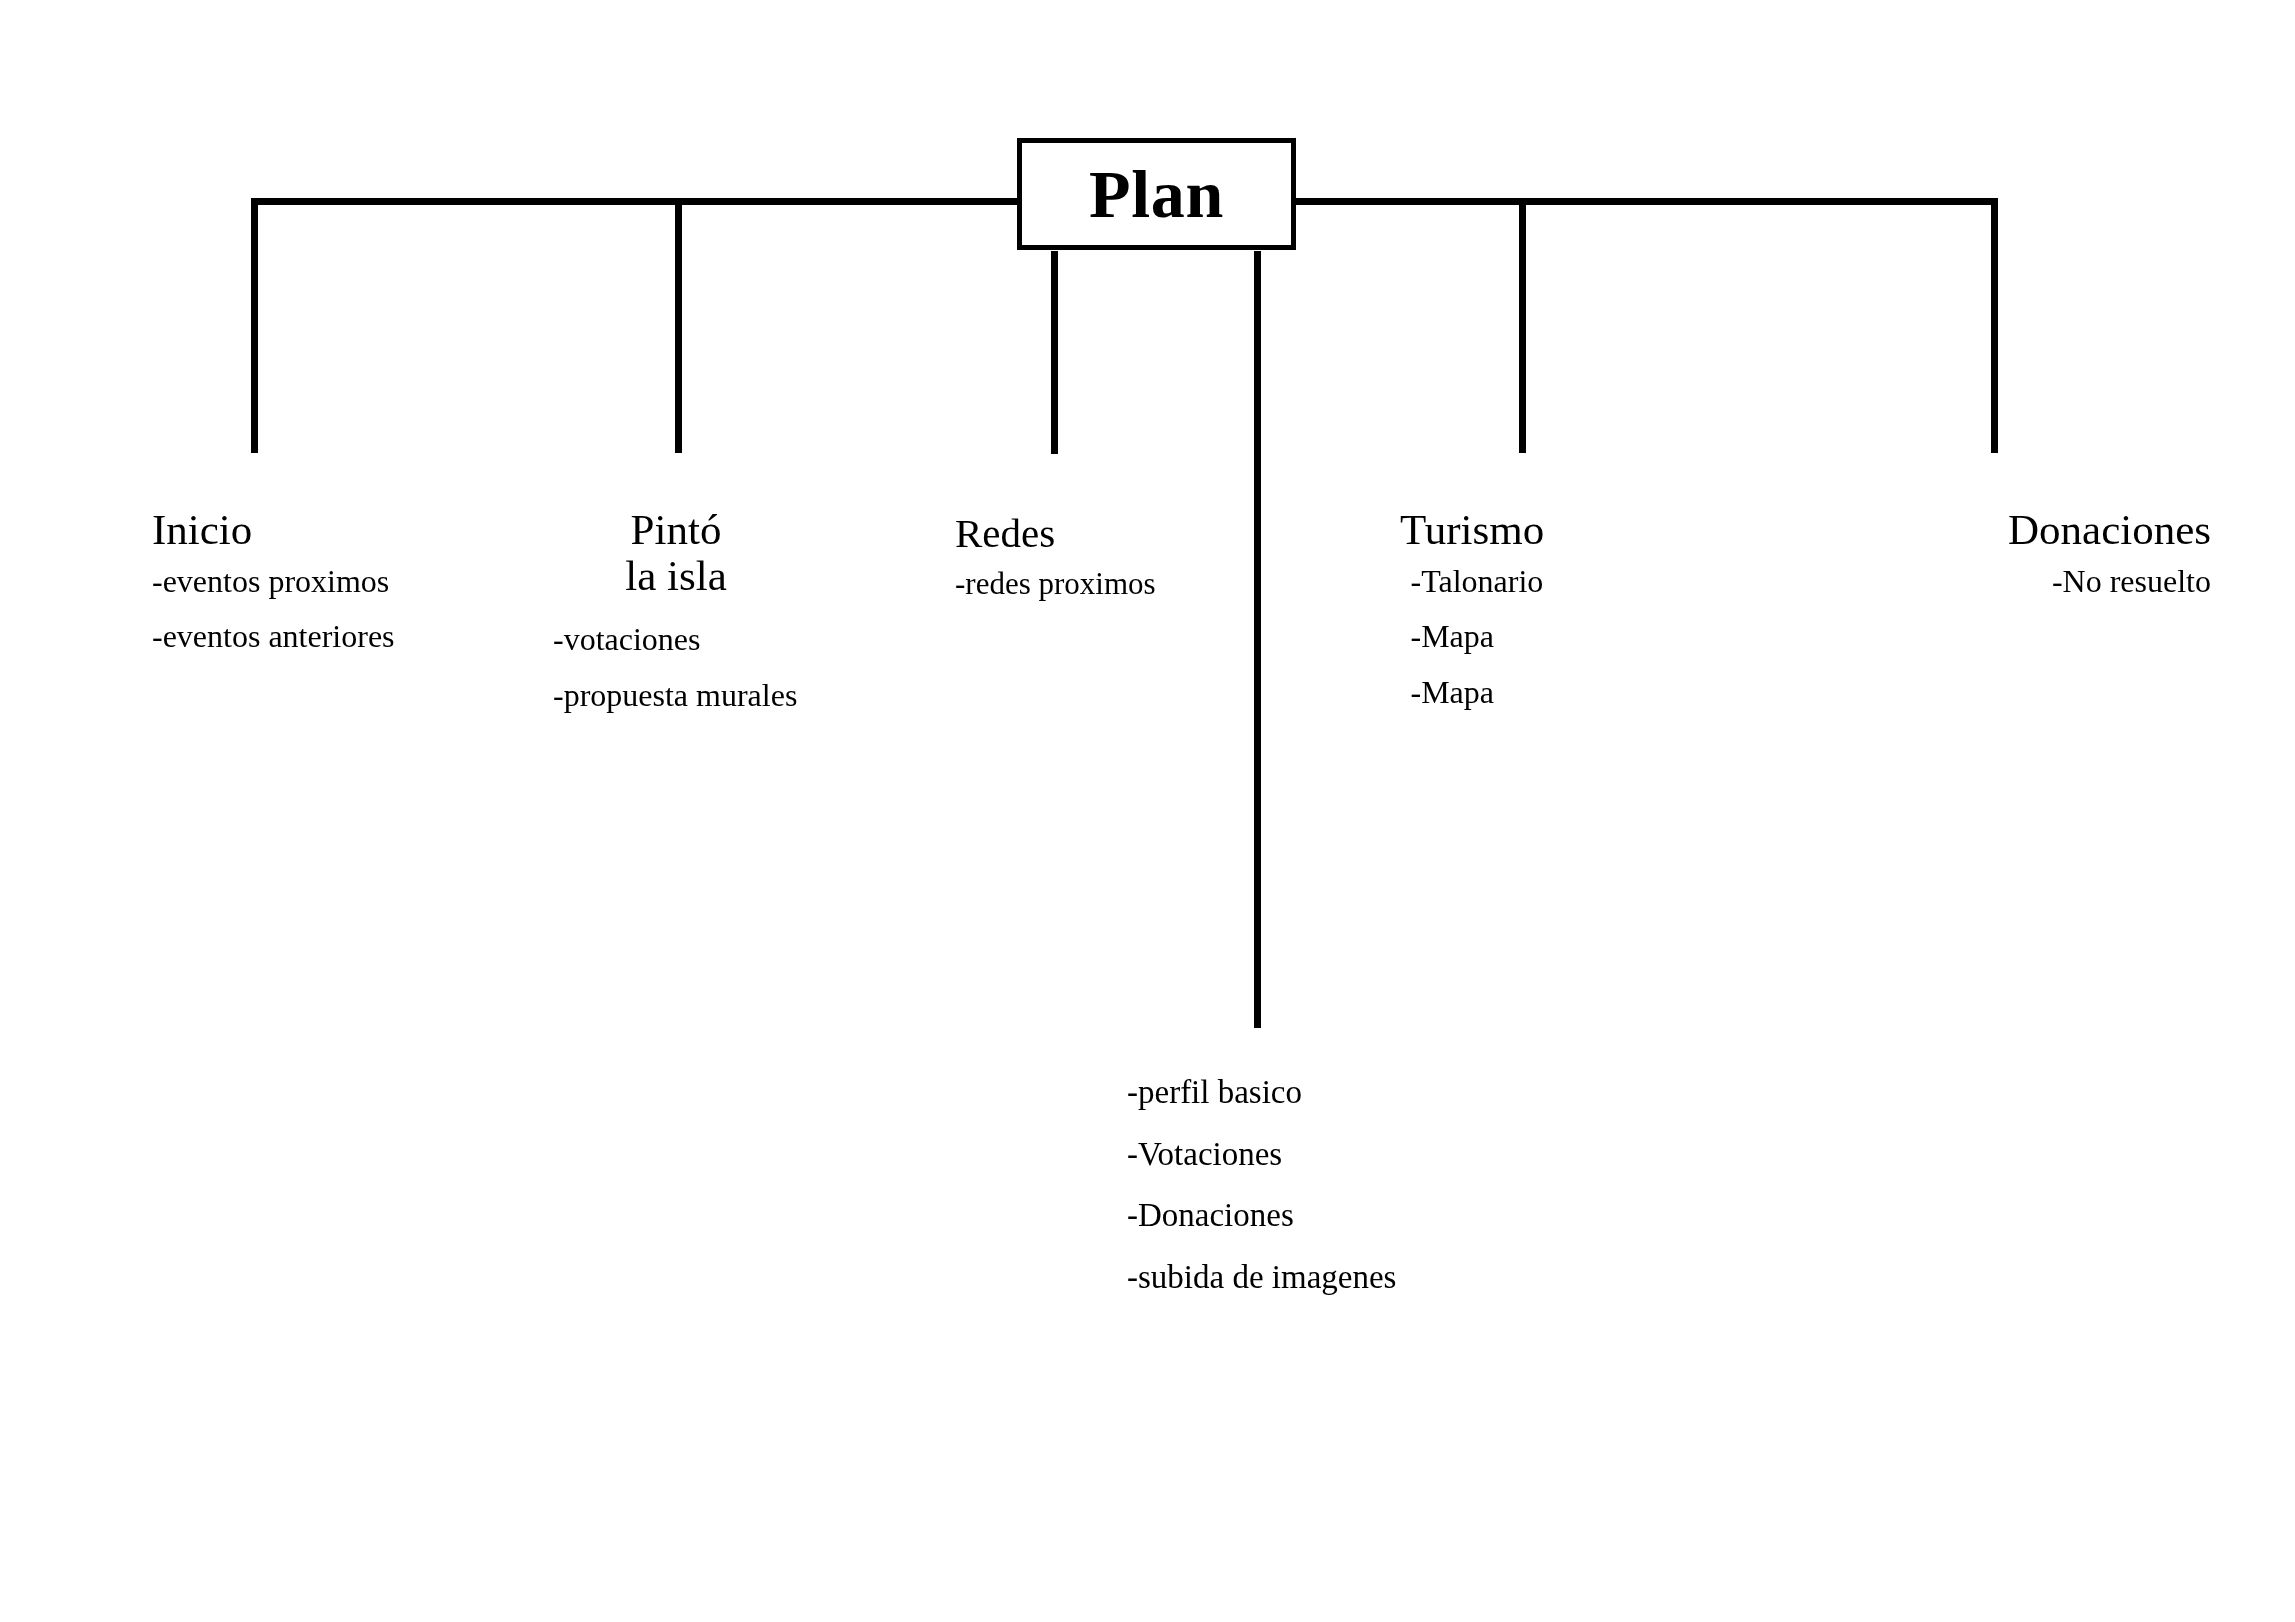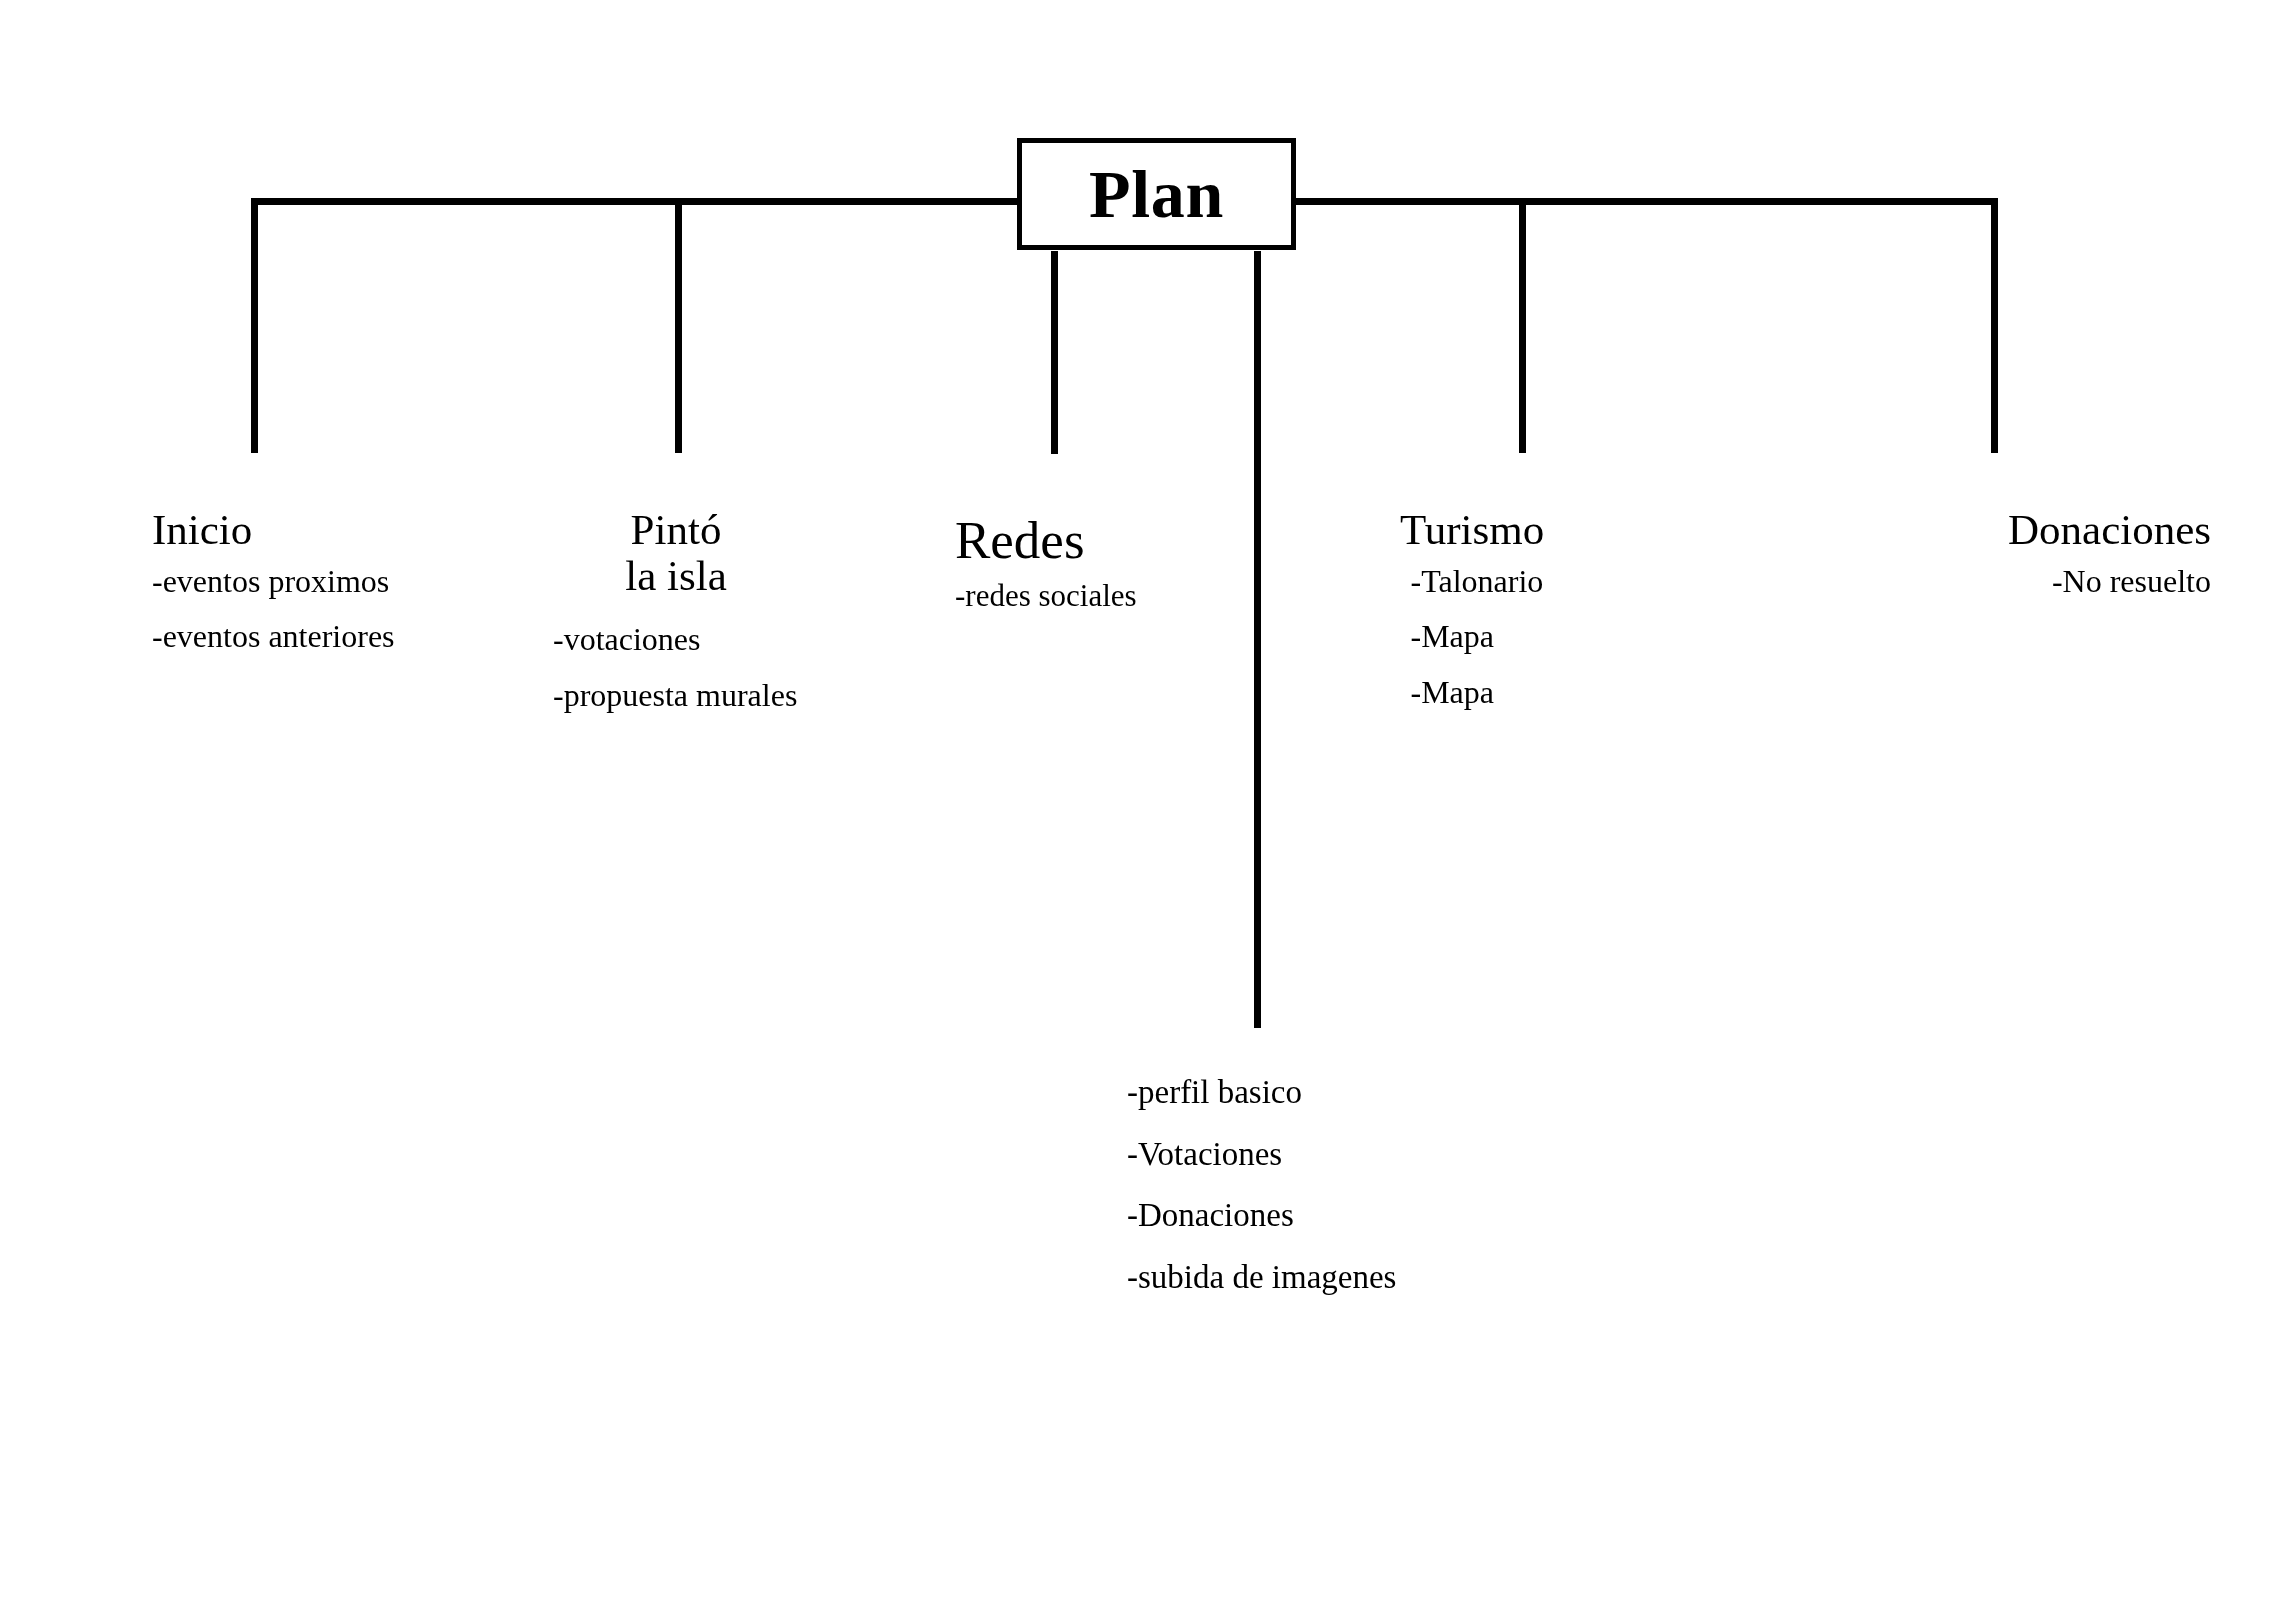--- a/index.html
+++ b/index.html
@@ -69,21 +69,21 @@
     list-style: none;
   }
   .branch-items li {
     line-height: 1.2;
     margin: 0 0 17px 0;
   }
   .branch-items li:last-child { margin-bottom: 0; }
 
   
   .t-xl { font-size: 43px; }
-  .t-lg { font-size: 53px; }
+  .t-lg { font-size: 41px; }
   .i-lg { font-size: 32px; }
   .i-md { font-size: 31px; }
 
   
   #branch-usuarios .branch-title { font-size: 41px; margin-bottom: 10.5px; }
   #branch-usuarios .branch-items li { font-size: 33px; margin-bottom: 22px; }
 </style>
 </head>
 <body>
 
@@ -116,21 +116,21 @@
 la isla</div>
     <ul class="branch-items" style="margin-top:22px;">
       <li class="i-lg">-votaciones</li>
       <li class="i-lg">-propuesta murales</li>
     </ul>
   </div>
 
   <div class="branch" id="branch-redes" style="left:955px; top:512px; width:236px;">
     <div class="branch-title t-lg">Redes</div>
     <ul class="branch-items">
-      <li class="i-md">-redes sociales</li>
+      <li class="i-md">-redes proximos</li>
     </ul>
   </div>
 
   <div class="branch" id="branch-turismo" style="left:1400px; top:507px; width:301px;">
     <div class="branch-title t-xl">Turismo</div>
     <ul class="branch-items" style="margin-left:10.5px;">
       <li class="i-lg">-Talonario</li>
       <li class="i-lg">-Mapa</li>
       <li class="i-lg">-Mapa</li>
     </ul>

